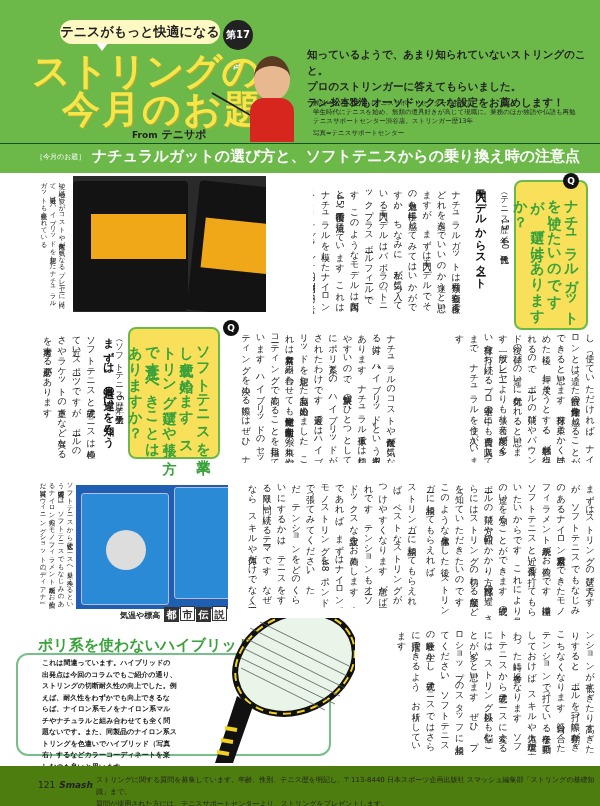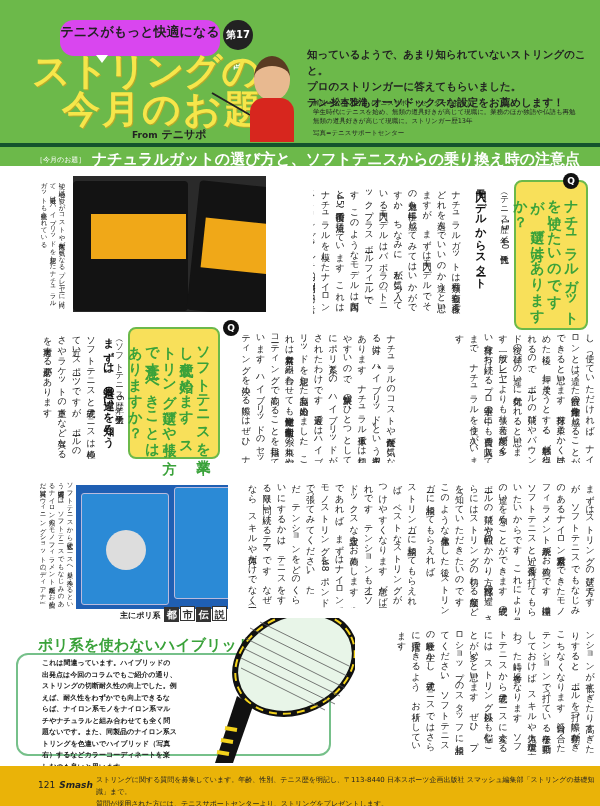--- a/index.html
+++ b/index.html
@@ -1,33 +1,33 @@
 <!DOCTYPE html>
 <html><head>
 <meta charset="utf-8">
 <style>
   *{box-sizing:border-box;margin:0;padding:0;}
   html,body{width:600px;height:806px;overflow:hidden;background:#fff;}
   body{font-family:"DejaVu Sans","Liberation Sans",sans-serif;color:#222;position:relative;}
   .header{position:absolute;left:0;top:0;width:600px;height:143px;background:#6cb94a;}
-  .bubble{position:absolute;left:60px;top:20px;width:160px;height:36px;background:#d946ef;border-radius:14px;font-size:13px;font-weight:bold;text-align:center;line-height:24px;color:#222;}
+  .bubble{position:absolute;left:60px;top:20px;width:160px;height:24px;background:#fef9c3;border-radius:14px;font-size:13px;font-weight:bold;text-align:center;line-height:24px;color:#222;}
   .bubble:after{content:"";position:absolute;left:36px;bottom:-7px;border-left:6px solid transparent;border-right:6px solid transparent;border-top:8px solid #fff;}
   .issue{position:absolute;left:223px;top:20px;width:30px;height:30px;border-radius:50%;background:#222;color:#fff;font-size:10px;font-weight:bold;text-align:center;line-height:30px;}
   .title1{position:absolute;left:32px;top:46px;font-size:38px;font-weight:bold;color:#f6e64a;letter-spacing:-1px;text-shadow:1px 1px 0 #b9a92a;}
   .title2{position:absolute;left:62px;top:84px;font-size:38px;font-weight:bold;color:#f6e64a;letter-spacing:2px;text-shadow:1px 1px 0 #b9a92a;}
   .from{position:absolute;left:132px;top:127px;font-size:11px;font-weight:bold;color:#222;}
   .from b{font-size:9px;margin-right:4px;}
   .person{position:absolute;left:250px;top:56px;width:44px;height:86px;}
   .person .head{position:absolute;left:4px;top:0;width:36px;height:44px;background:#e8b990;border-radius:50% 50% 45% 45%;border-top:10px solid #5a3b22;}
   .person .body{position:absolute;left:0;top:42px;width:44px;height:44px;background:#d7261e;border-radius:14px 14px 0 0;}
   .pointer{position:absolute;left:212px;top:92px;width:44px;height:2px;background:#222;transform:rotate(30deg);transform-origin:left;}
   .intro{position:absolute;left:307px;top:46px;width:290px;font-size:10.5px;font-weight:bold;color:#222;line-height:16px;}
   .author{position:absolute;left:313px;top:98px;font-size:6.5px;line-height:9px;color:#222;}
   .author .name{font-size:9px;font-weight:bold;}
-  .topicbar{position:absolute;left:0;top:143px;width:600px;height:23px;background:#6cb94a;border-top:4px solid #14532d;}
+  .topicbar{position:absolute;left:0;top:143px;width:600px;height:30px;background:#6cb94a;border-top:1px solid #14532d;}
   .topiclabel{position:absolute;left:36px;top:8px;font-size:7px;color:#fff;}
   .topictitle{position:absolute;left:92px;top:3px;font-size:15px;font-weight:bold;color:#fff;}
   .vcol{position:absolute;writing-mode:vertical-rl;font-size:9px;line-height:14.5px;color:#222;overflow:hidden;}
   .qbox{position:absolute;background:#f8e05a;border:2px solid #6cb94a;border-radius:8px;writing-mode:vertical-rl;padding:8px 6px;}
   .qbox .q{font-size:14px;font-weight:bold;color:#3aa23a;line-height:17px;}
   .qbox .who{font-size:8.5px;color:#222;line-height:14px;margin-left:2px;}
   .qmark{position:absolute;width:16px;height:16px;border-radius:50%;background:#111;color:#fff;font-size:9px;font-weight:bold;text-align:center;line-height:16px;}
   .heading{position:absolute;writing-mode:vertical-rl;font-size:11px;font-weight:bold;color:#111;}
   .photo1{position:absolute;left:73px;top:176px;width:193px;height:136px;background:#2a2a2a;overflow:hidden;}
   .pack{position:absolute;background:#131313;border-radius:4px;}
@@ -36,21 +36,21 @@
   .dpack{position:absolute;background:#2b8ad6;border:1px solid #bbd;border-radius:3px;}
   .caption{position:absolute;writing-mode:vertical-rl;font-size:6.5px;line-height:9px;color:#222;}
   .legend-box{position:absolute;left:16px;top:653px;width:315px;height:103px;border:2px solid #76c08a;border-radius:12px;background:#fff;}
   .legend-title-row{position:absolute;left:120px;top:606px;font-size:8px;font-weight:bold;color:#222;}
   .kanji{display:inline-block;width:15px;height:15px;line-height:15px;text-align:center;font-size:10px;font-weight:bold;margin-left:1px;}
   .kd{background:#333;color:#fff;}
   .kl{background:#fff;color:#333;border:1px solid #333;}
   .legend-head{position:absolute;left:38px;top:636px;font-size:15px;font-weight:bold;color:#3aa23a;}
   .legend-body{position:absolute;left:42px;top:658px;width:135px;font-size:7px;line-height:11.5px;font-weight:bold;color:#222;}
   .racket{position:absolute;left:175px;top:618px;width:180px;height:145px;overflow:hidden;}
-  .footer{position:absolute;left:0;top:766px;width:600px;height:40px;background:#eab308;}
+  .footer{position:absolute;left:0;top:766px;width:600px;height:40px;background:#4d7c0f;}
   .pnum{position:absolute;left:38px;top:14px;font-size:9px;color:#222;}
   .pnum b{font-style:italic;margin-left:4px;}
   .ftext{position:absolute;left:96px;top:8px;font-size:7px;line-height:12px;color:#222;}
 </style>
 </head>
 <body>
 
 <div class="header">
   <div class="bubble">テニスがもっと快適になる</div>
   <div class="issue">第17回</div>
@@ -63,21 +63,21 @@
       <div class="body"></div>
     </div>
   <div class="intro">
     <div>知っているようで、あまり知られていないストリングのこと。</div>
     <div>プロのストリンガーに答えてもらいました。</div>
     <div>テンションもオーソドックスな設定をお薦めします！</div>
   </div>
   <div class="author">
     <div><span>解説=</span><span class="name">松本雅浩</span><span>（テニスサポートセンター渋谷店）</span></div>
     <div>学生時代にテニスを始め、無類の道具好きが高じて現職に。業務のほか独語や仏語も再勉</div>
-    <div>無類の道具好きが高じて現職に。ストリンガー歴13年</div>
+    <div>テニスサポートセンター渋谷店。ストリンガー歴13年</div>
     <div style="margin-top:3px">写真=テニスサポートセンター</div>
   </div>
 </div>
 
 <div class="topicbar">
   <span class="topiclabel">［今月のお題］</span>
   <span class="topictitle">ナチュラルガットの選び方と、ソフトテニスからの乗り換え時の注意点</span>
 </div>
 
 <div class="qbox" style="left:514px;top:180px;width:74px;height:150px;">
@@ -112,21 +112,21 @@
 <div class="vcol" style="left:340px;top:625px;width:257px;height:130px;">ンションが低すぎたり高すぎたりすると、ボールを打つ際に動作がぎこちなくなります。自分に合ったテンションで打っている様子を動画で保管しておけば、スキルや体力、環境が変わった時に参考になります。ソフトテニスから硬式テニスに変える時には、ストリング以外にも悩むことが多いと思います。ぜひ、プロショップのスタッフに相談してください。ソフトテニスの経験を生かし、硬式テニスではさらに活躍できるよう、お祈りしています。</div>
 
 <div class="caption" style="left:30px;top:478px;height:130px;width:44px;">ソフトテニスから硬式テニスへ乗り換えるという質問者には、ソフトテニスでもなじみのあるナイロン系のモノフィラメント系統がお薦めだ（写真はウィニングショットの「ディアナ」）</div>
 <div class="photo2">
   <div class="dpack" style="left:5px;top:8px;width:88px;height:112px;"></div>
   <div class="dpack" style="left:98px;top:2px;width:60px;height:112px;"></div>
   <div style="position:absolute;left:30px;top:45px;width:40px;height:40px;border-radius:50%;background:#ddd;"></div>
 </div>
 
 <div class="legend-title-row">
-  <span>主にポリ系</span>
+  <span>気温や標高</span>
   <span class="kanji kd">都</span><span class="kanji kl">市</span><span class="kanji kd">伝</span><span class="kanji kl">説</span>
 </div>
 <div class="legend-box"></div>
 <div class="legend-head">ポリ系を使わないハイブリッドはダメ!?</div>
 <div class="legend-body">これは間違っています。ハイブリッドの出発点は今回のコラムでもご紹介の通り、ストリングの切断耐久性の向上でした。例えば、耐久性をわずかでも向上できるならば、ナイロン系モノをナイロン系マルチやナチュラルと組み合わせても全く問題ないです。また、同製品のナイロン系ストリングを色違いでハイブリッド（写真右）するなどカラーコーディネートを楽しむのも良いと思います。</div>
 <div class="racket">
   <svg width="180" height="145" viewBox="0 0 180 145">
     <ellipse cx="120" cy="45" rx="62" ry="48" fill="#e8f5e8" stroke="#111" stroke-width="6" transform="rotate(-25 120 45)"></ellipse>
     <ellipse cx="120" cy="45" rx="62" ry="48" fill="none" stroke="#f3d21c" stroke-width="2" stroke-dasharray="8 6" transform="rotate(-25 120 45)"></ellipse>
     <g stroke="#555" stroke-width="0.8">

